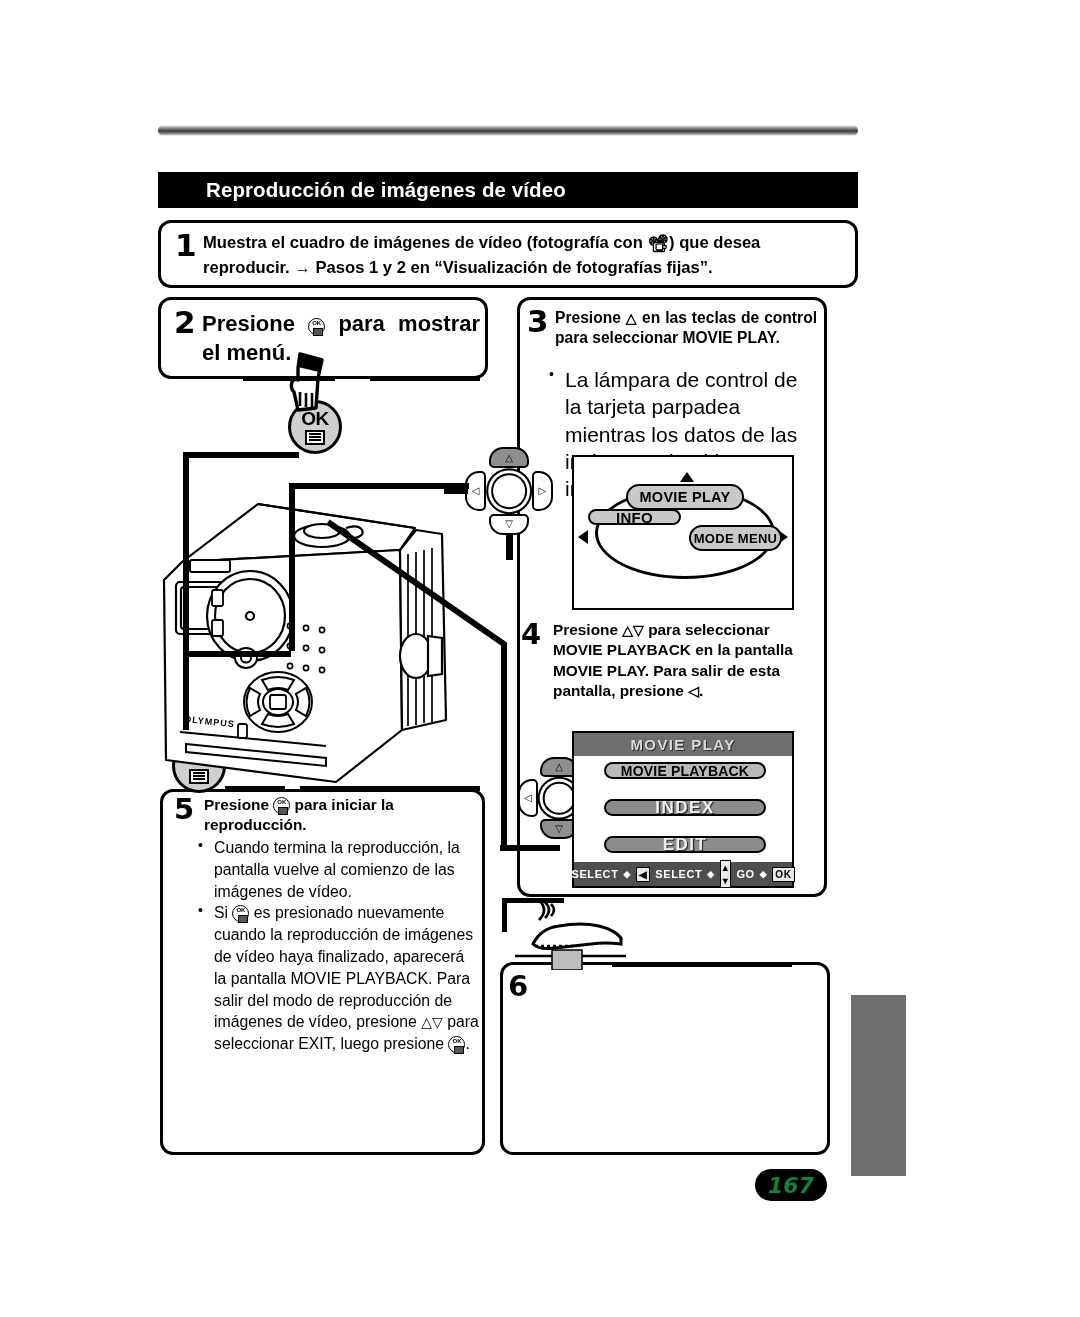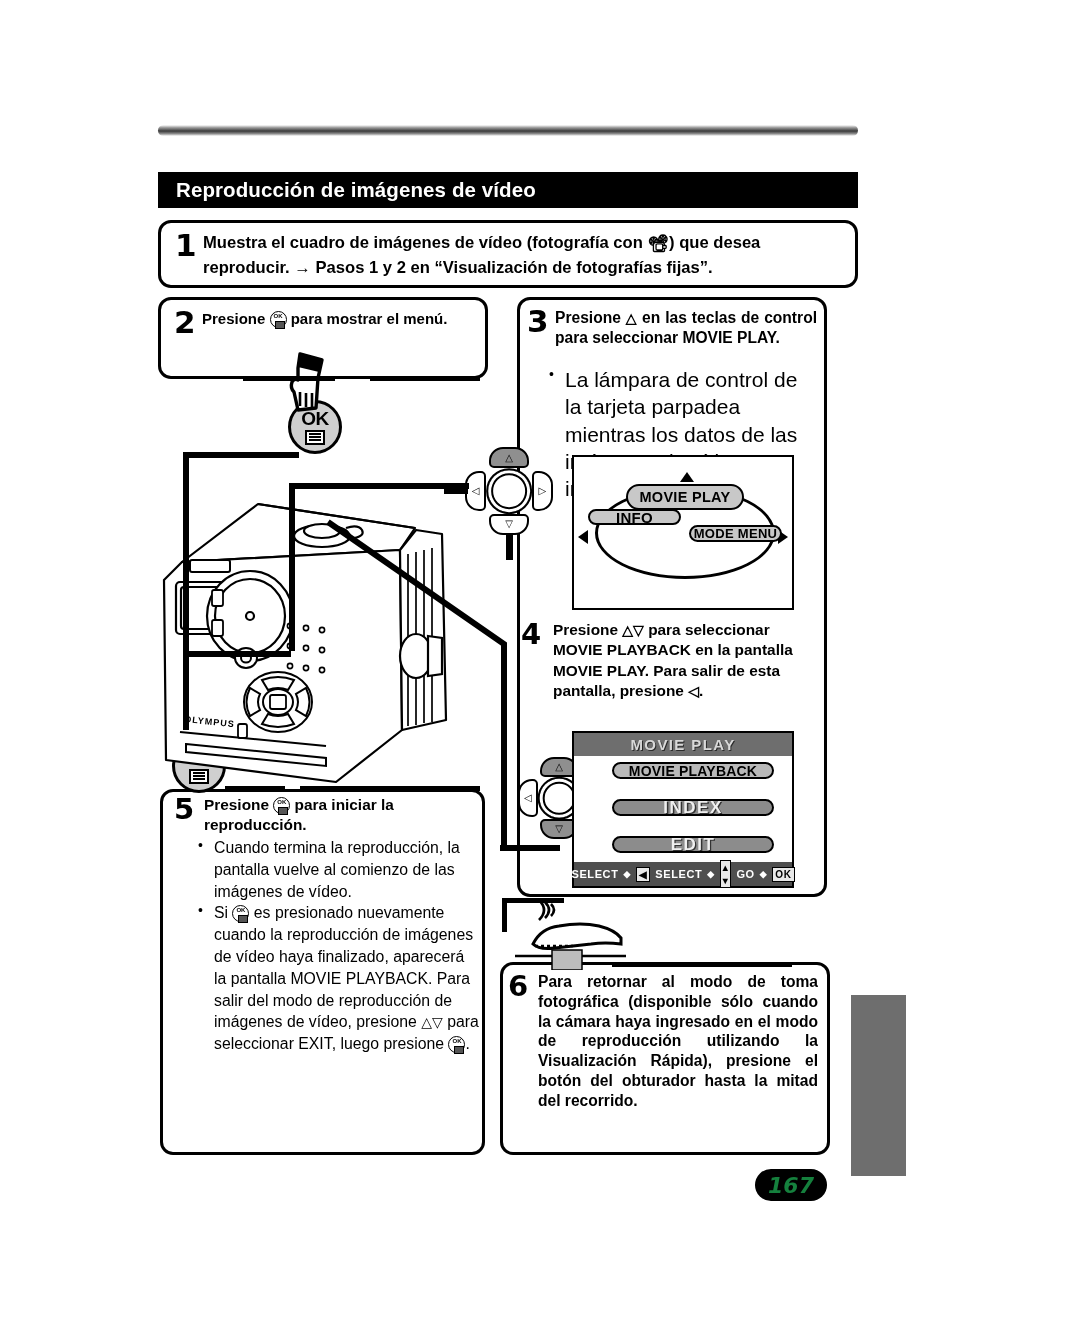--- a/index.html
+++ b/index.html
@@ -16,21 +16,21 @@
   .top-rule {
     position: absolute; left: 158px; top: 125px; width: 700px; height: 11px;
     border-radius: 6px;
     background: linear-gradient(to bottom, #ffffff 0%, #9a9a9a 24%, #3a3a3a 55%, #8f8f8f 80%, #ffffff 100%);
   }
 
   
   .heading-bar {
     position: absolute; left: 158px; top: 172px; width: 700px; height: 36px;
     background: #000; color: #fff;
-    display: flex; align-items: center;
+    display: flex; align-items: center; padding-left: 30px;
   }
   .heading-bar .htext {
     font-size: 20.5px; font-weight: bold; letter-spacing: .1px;
     padding-left: 18px; line-height: 1;
   }
 
   
   .rbox {
     position: absolute;
     border: 3.2px solid #000;
@@ -48,21 +48,21 @@
   .btxt { position: absolute; line-height: 1.17; }
 
   
   #box1 { left: 158px; top: 220px; width: 700px; height: 68px; }
   #num1 { left: 175px; top: 230px; font-size: 31px; }
   #txt1 { left: 203px; top: 231px; width: 640px; font-size: 16.6px; font-weight: bold; line-height: 1.42; }
 
   
   #box2 { left: 158px; top: 297px; width: 330px; height: 82px; }
   #num2 { left: 174px; top: 307px; font-size: 31px; }
-  #txt2 { left: 202px; top: 309px; width: 278px; font-size: 15px; font-weight: bold; line-height: 1.32; text-align: justify; }
+  #txt2 { left: 202px; top: 309px; width: 278px; font-size: 22px; font-weight: bold; line-height: 1.32; text-align: justify; }
 
   
   #box3 { left: 517px; top: 297px; width: 310px; height: 600px; }
   #num3 { left: 527px; top: 306px; font-size: 31px; }
   #txt3 { left: 555px; top: 308px; width: 262px; font-size: 15.6px; font-weight: bold; line-height: 1.30; text-align: justify; }
   #bul3 { left: 549px; top: 366px; width: 270px; font-size: 21px; line-height: 1.30; }
 
   
   #num4 { left: 521px; top: 620px; font-size: 29px; }
   #txt4 { left: 553px; top: 620px; width: 268px; font-size: 15.4px; font-weight: bold; line-height: 1.33; }
@@ -165,21 +165,21 @@
     border: 2.4px solid #000; background: #fff;
   }
   .pill {
     position: absolute; background: #c8c8c8; border: 2.4px solid #000;
     border-radius: 13px; display: flex; align-items: center; justify-content: center;
     font-weight: bold; font-family: "Liberation Sans", sans-serif;
     letter-spacing: .3px;
   }
   #p-movieplay { left: 52px; top: 27px; width: 118px; height: 26px; font-size: 14.5px; }
   #p-info      { left: 14px; top: 52px; width: 93px;  height: 16px; font-size: 15px; }
-  #p-modemenu  { left: 115px;top: 68px; width: 93px;  height: 17px; font-size: 13px; }
+  #p-modemenu  { left: 115px;top: 68px; width: 93px;  height: 26px; font-size: 13px; }
 
   .ell {
     position: absolute; left: 21px; top: 30px; width: 180px; height: 92px;
     border: 3px solid #000; border-radius: 50%;
   }
   .arrw { position: absolute; width: 0; height: 0; }
   #a-up { left: 106px; top: 15px; border-left: 7px solid transparent; border-right: 7px solid transparent; border-bottom: 10px solid #000; }
   #a-lf { left: 4px; top: 73px; border-top: 7px solid transparent; border-bottom: 7px solid transparent; border-right: 10px solid #000; }
   #a-rt { right: 4px; top: 73px; border-top: 7px solid transparent; border-bottom: 7px solid transparent; border-left: 10px solid #000; }
 
@@ -189,21 +189,21 @@
     border: 2.4px solid #000; background: #fff;
   }
   #s2-title {
     position: absolute; left: 0; top: 0; width: 100%; height: 23px;
     background: #6e6e6e; color: #d9d9d9;
     display: flex; align-items: center; justify-content: center;
     font-size: 15px; font-weight: bold; letter-spacing: 1.4px;
     text-shadow: 1px 1px 0 #2b2b2b;
   }
   .mitem {
-    position: absolute; left: 38px; width: 162px; height: 17px;
+    position: absolute; left: 30px; width: 162px; height: 17px;
     border-radius: 14px; border: 2.6px solid #000;
     display: flex; align-items: center; justify-content: center;
     font-weight: bold; font-family: "Liberation Sans", sans-serif;
   }
   #m1 { top: 29px; background: #b9b9b9; font-size: 14px; letter-spacing: .2px; color: #000; }
   #m2 { top: 66px; background: #8c8c8c; font-size: 17px; letter-spacing: 1.5px; color: #f0f0f0; text-shadow: 1.4px 1.4px 0 #333; }
   #m3 { top: 103px; background: #8c8c8c; font-size: 17px; letter-spacing: 1.5px; color: #f0f0f0; text-shadow: 1.4px 1.4px 0 #333; }
   #s2-bar {
     position: absolute; left: 0; bottom: 0; width: 100%; height: 24px;
     background: #4f4f4f; color: #fff;
@@ -318,21 +318,20 @@
   <div class="btxt" id="txt5">
     <span>Presione </span><span class="ok-inline"></span><span> para iniciar la reproducción.</span>
   </div>
   <div class="btxt" id="bul5">
     <span class="bullet-row"><span>Cuando termina la reproducción, la pantalla vuelve al comienzo de las imágenes de vídeo.</span></span>
     <span class="bullet-row"><span>Si </span><span class="ok-inline"></span><span> es presionado nuevamente cuando la reproducción de imágenes de vídeo haya finalizado, aparecerá la pantalla MOVIE PLAYBACK. Para salir del modo de reproducción de imágenes de vídeo, presione </span><span class="tri">△▽</span><span> para seleccionar EXIT, luego presione </span><span class="ok-inline"></span><span>.</span></span>
   </div>
 
   <div class="rbox" id="box6"></div>
   <div class="stepnum" id="num6">6</div>
-  <div class="btxt" id="txt6">Para retornar al modo de toma fotográfica (disponible sólo cuando la cámara haya ingresado en el modo de reproducción utilizando la Visualización Rápida), presione el botón del obturador hasta la mitad del recorrido.</div>
 
   <div class="okbtn" id="okA">
     <span class="ok-label">OK</span>
     <span class="ok-menu">
         <i></i>
         <i></i>
         <i></i>
       </span>
   </div>
   <div class="okbtn" id="okB">

